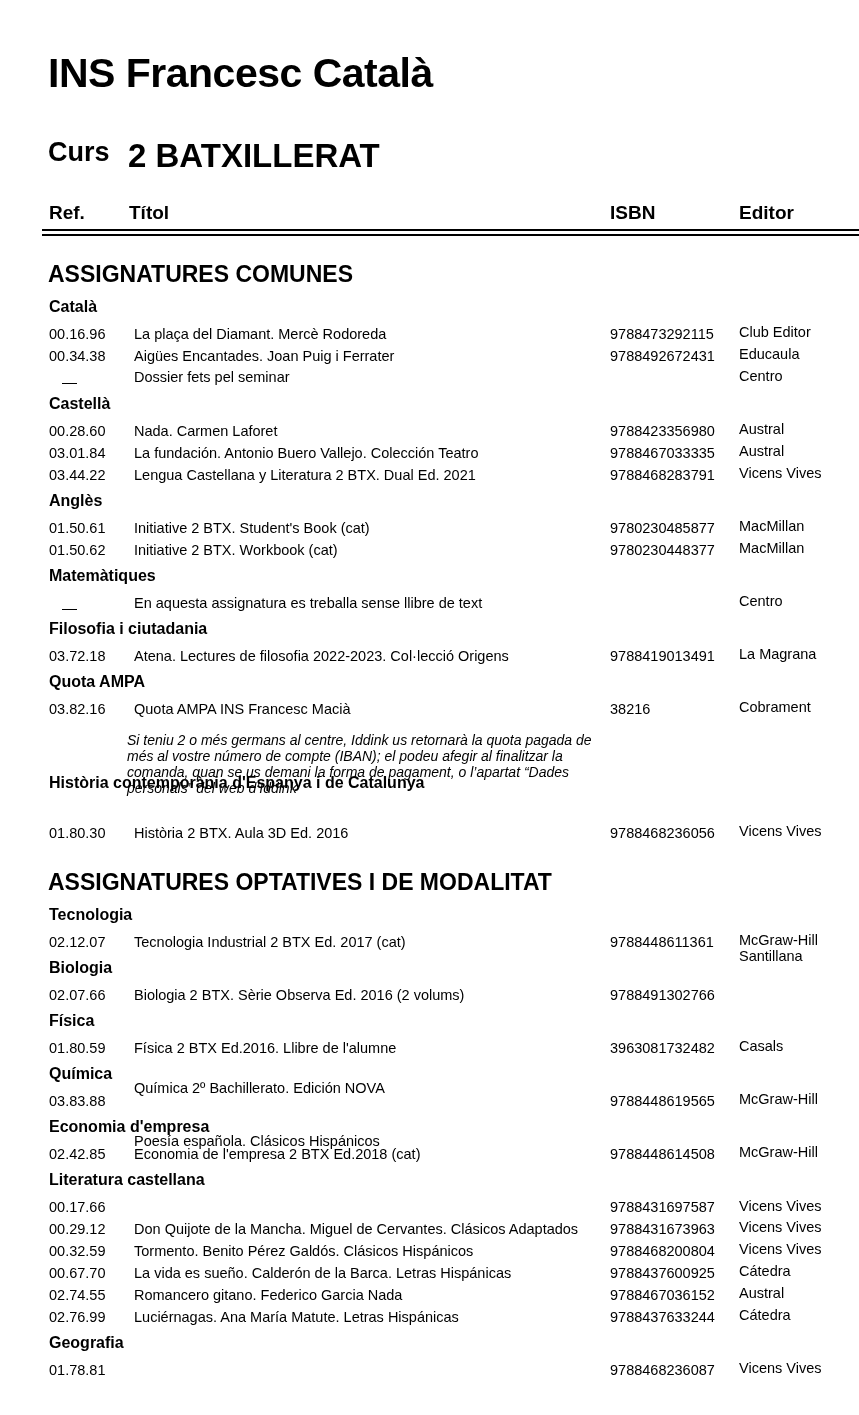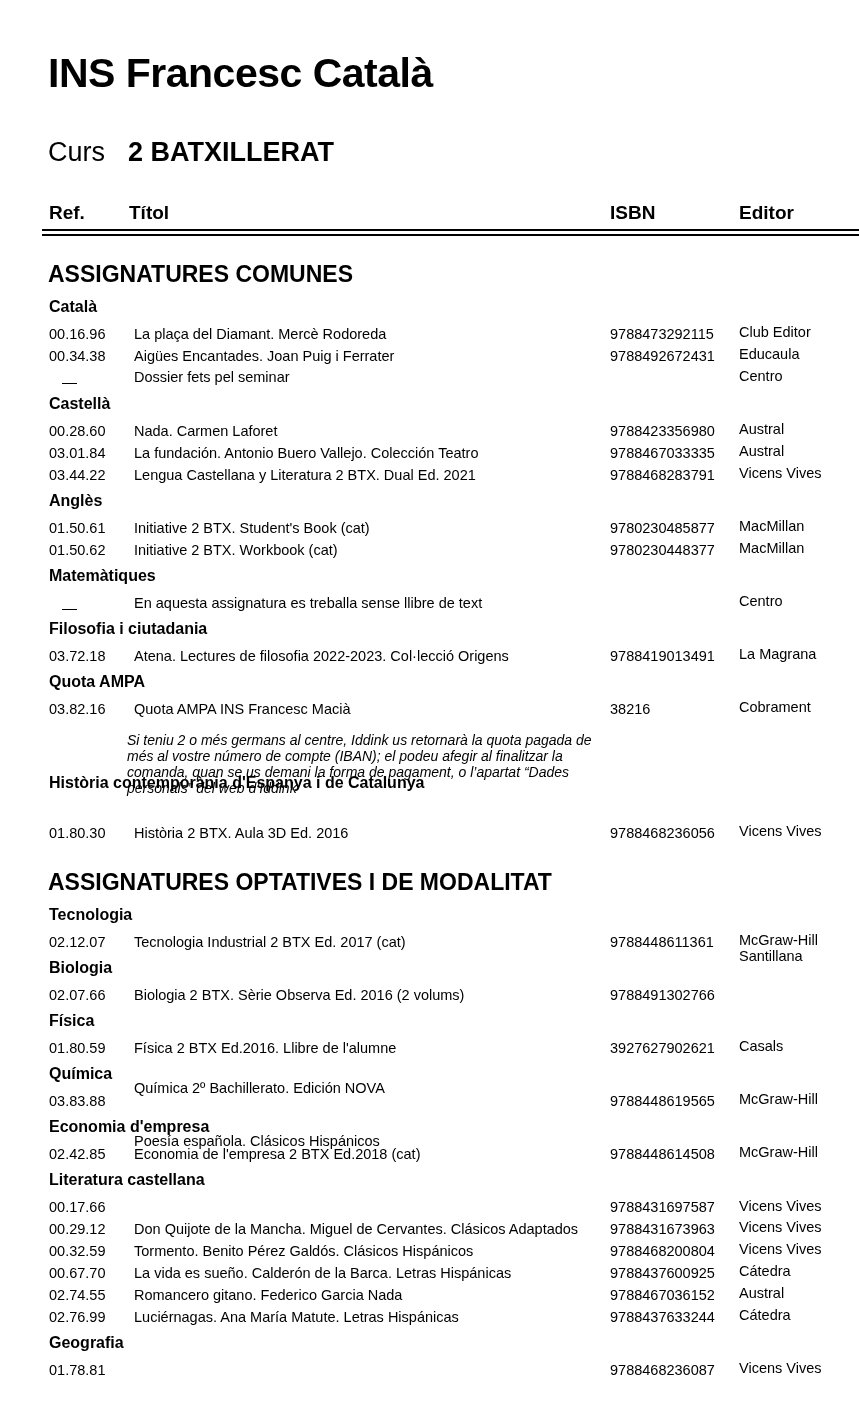--- a/index.html
+++ b/index.html
@@ -2,22 +2,22 @@
 <html><head>
   <meta charset="utf-8">
   <style>
     html, body { margin: 0; padding: 0; background: #ffffff; }
     body {
       width: 859px; height: 1415px; position: relative; overflow: hidden;
       font-family: "Liberation Sans", sans-serif; color: #000;
     }
     .abs { position: absolute; white-space: nowrap; }
     .school-title { left: 48px; top: 50px; font-size: 41px; font-weight: bold; letter-spacing: -0.5px; }
-    .course-label { left: 48px; top: 137px; font-size: 27px; font-weight: normal; }
-    .course-value { left: 128px; top: 137px; font-size: 27px; font-weight: bold; }
+    .course-label { left: 48px; top: 137px; font-size: 27px; font-weight: bold; }
+    .course-value { left: 128px; top: 137px; font-size: 33px; font-weight: bold; }
     .col-head { top: 202px; font-size: 19px; font-weight: bold; }
     .rule { position: absolute; left: 42px; right: 0; height: 1.5px; background: #000; }
     .section { left: 48px; font-size: 23px; font-weight: bold; }
     .subject { left: 49px; font-size: 16px; font-weight: bold; }
     .ref, .title, .isbn, .editor { font-size: 14.5px; }
     .ref { left: 49px; }
     .title { left: 134px; }
     .isbn { left: 610px; }
     .editor { left: 739px; }
     .dash { left: 62px; width: 15px; height: 1.3px; background: #000; position: absolute; }
@@ -143,21 +143,21 @@
     <span class="abs ref" style="top:987px">02.07.66</span>
     <span class="abs title" style="top:987px">Biologia 2 BTX. Sèrie Observa Ed. 2016 (2 volums)</span>
     <span class="abs isbn" style="top:987px">9788491302766</span>
     <span class="abs editor" style="top:948px">Santillana</span>
   </div>
 
   <div class="abs subject" style="top:1012px">Física</div>
   <div>
     <span class="abs ref" style="top:1040px">01.80.59</span>
     <span class="abs title" style="top:1040px">Física 2 BTX Ed.2016. Llibre de l'alumne</span>
-    <span class="abs isbn" style="top:1040px">3927627902621</span>
+    <span class="abs isbn" style="top:1040px">3963081732482</span>
     <span class="abs editor" style="top:1038px">Casals</span>
   </div>
 
   <div class="abs subject" style="top:1065px">Química</div>
   <div>
     <span class="abs ref" style="top:1093px">03.83.88</span>
     <span class="abs title" style="top:1080px">Química 2º Bachillerato. Edición NOVA</span>
     <span class="abs isbn" style="top:1093px">9788448619565</span>
     <span class="abs editor" style="top:1091px">McGraw-Hill</span>
   </div>

